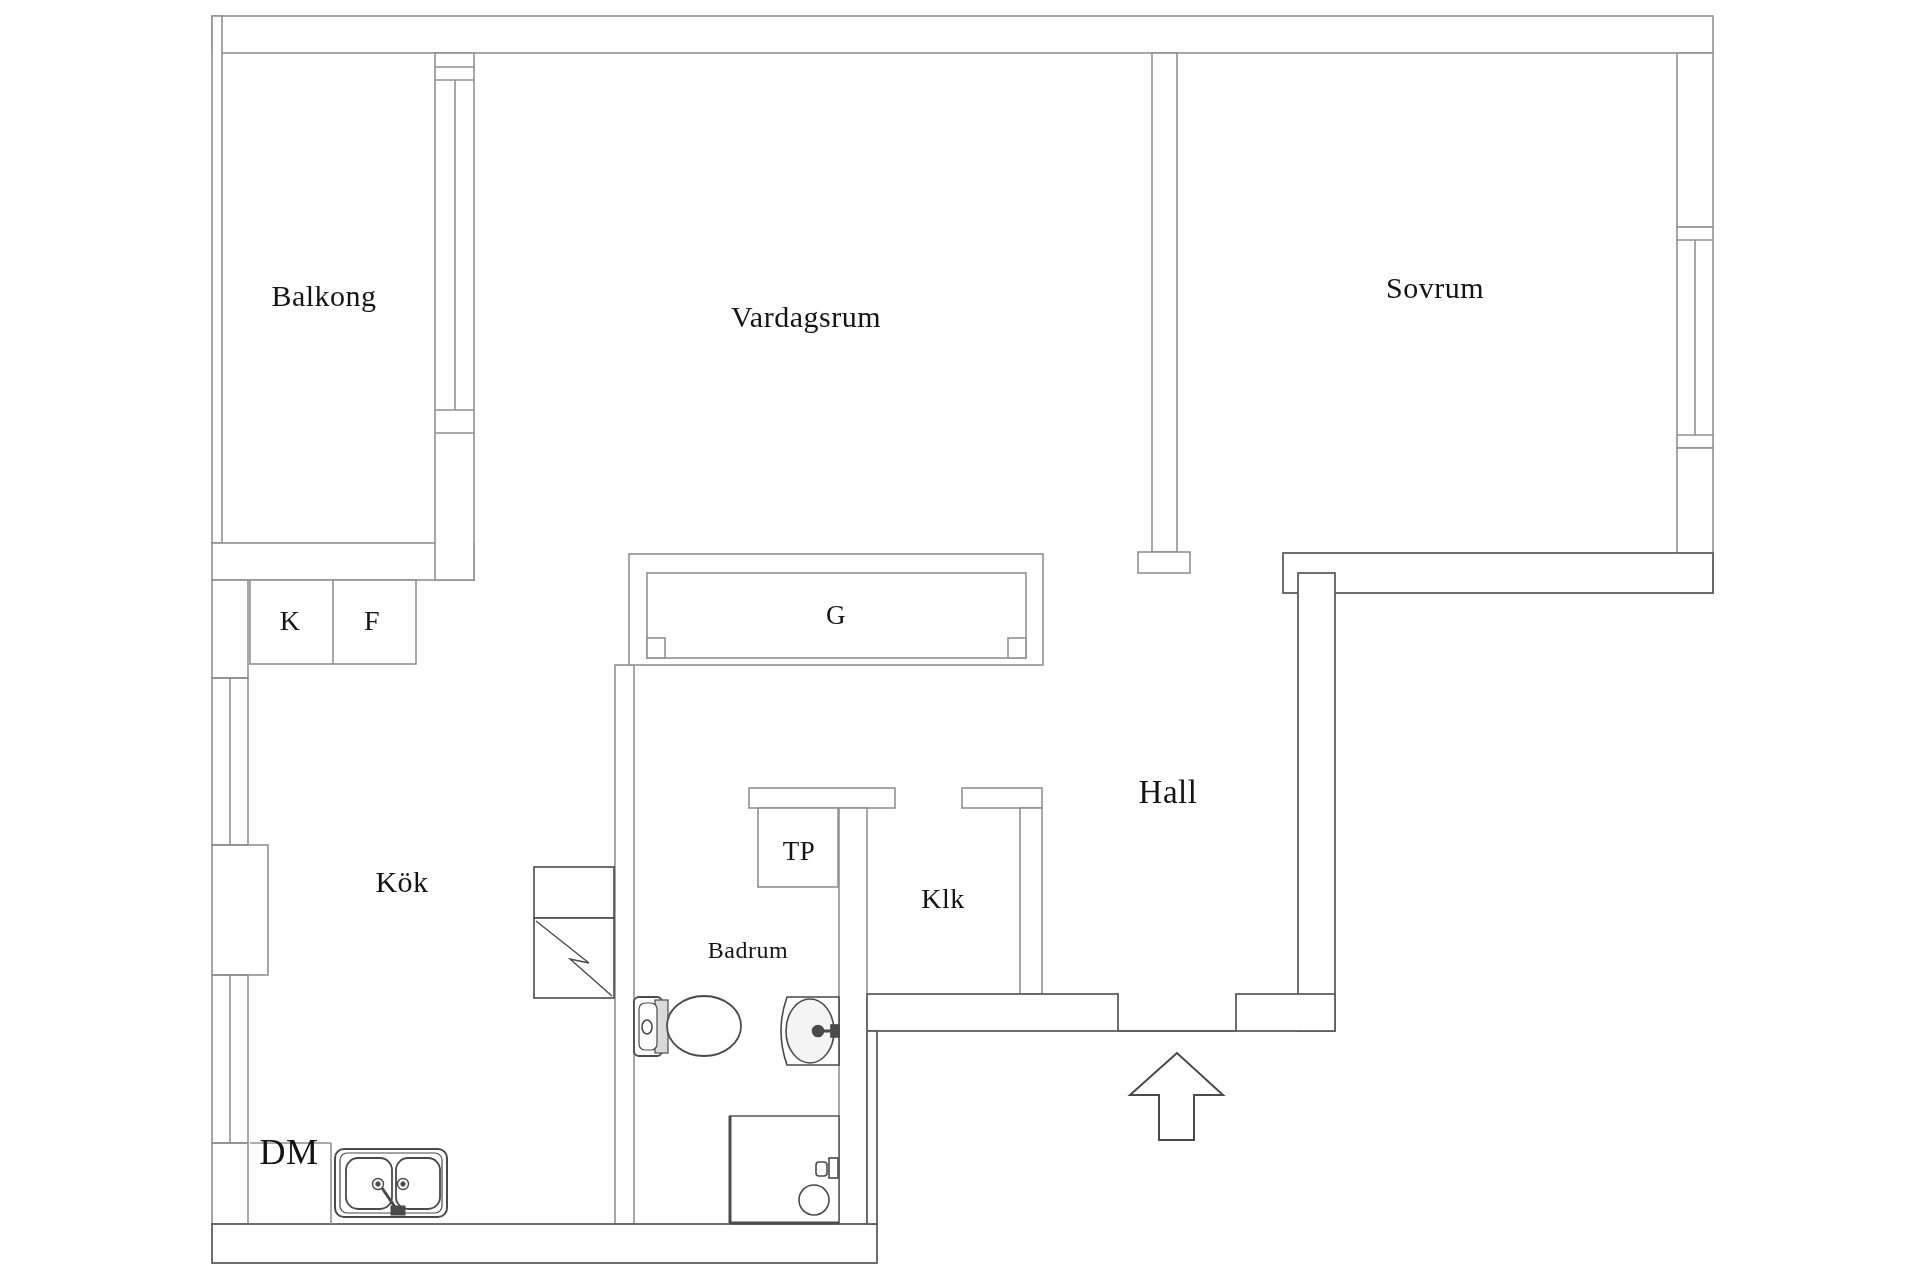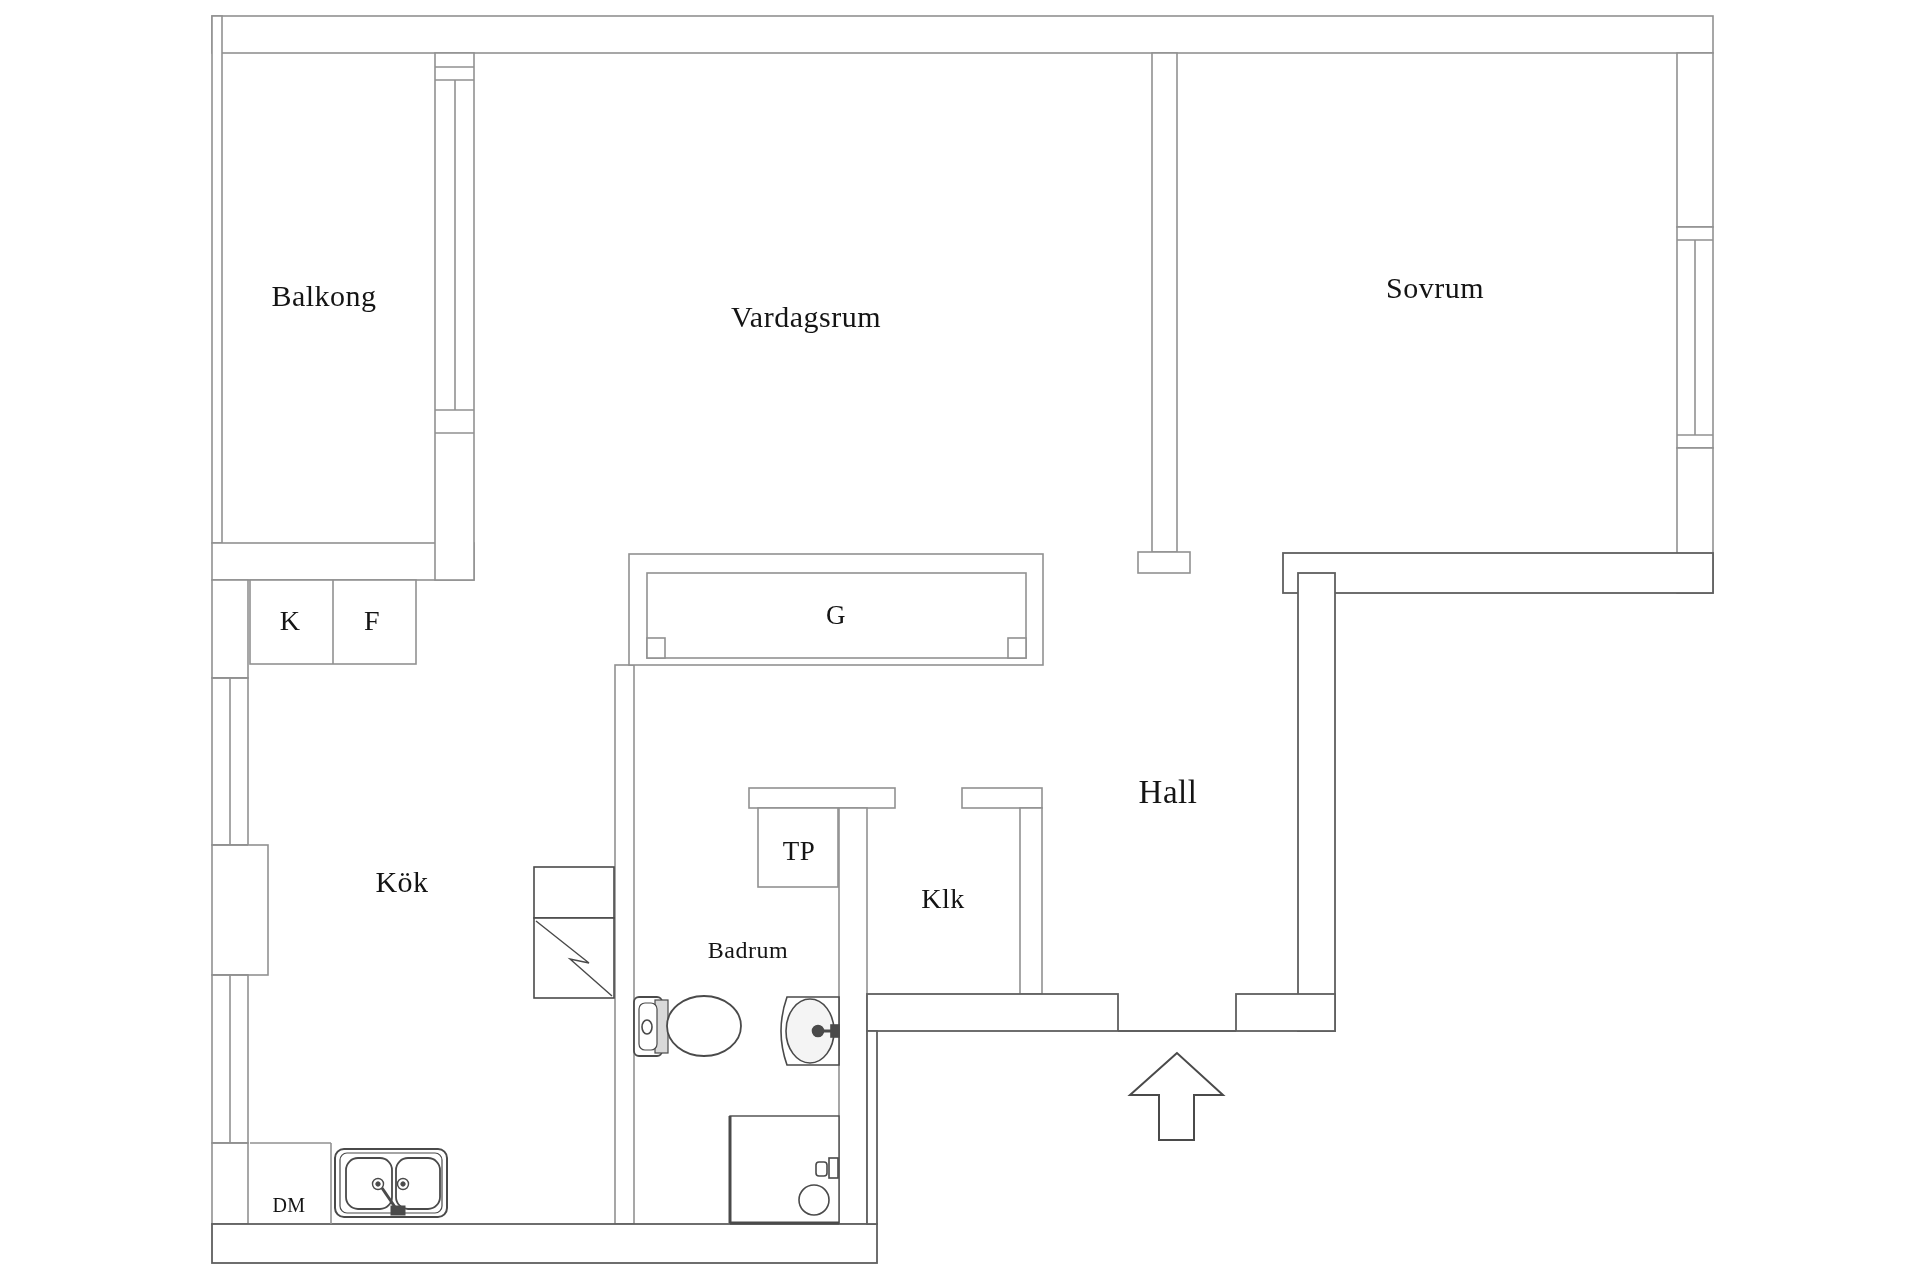--- a/index.html
+++ b/index.html
@@ -200,15 +200,15 @@
       <div class="room-label" style="left: 806px; top: 296px; font-size: 30px; margin-top: 21px;">Vardagsrum</div>
       <div class="room-label" style="left: 1435px; top: 288px; font-size: 30px;">Sovrum</div>
       <div class="room-label" style="left: 290px; top: 621px; font-size: 28px;">K</div>
       <div class="room-label" style="left: 372px; top: 621px; font-size: 28px;">F</div>
       <div class="room-label" style="left: 836px; top: 615px; font-size: 27px;">G</div>
       <div class="room-label" style="left: 402px; top: 882px; font-size: 30px;">Kök</div>
       <div class="room-label" style="left: 1168px; top: 792px; font-size: 33px;">Hall</div>
       <div class="room-label" style="left: 799px; top: 851px; font-size: 27px; text-align: center;">TP</div>
       <div class="room-label" style="left: 943px; top: 899px; font-size: 28px;">Klk</div>
       <div class="room-label" style="left: 748px; top: 950px; font-size: 24px;">Badrum</div>
-      <div class="room-label" style="left: 289px; top: 1205px; font-size: 20px;">DM</div>
+      <div class="room-label" style="left: 289px; top: 1152px; font-size: 36px;">DM</div>
     </div>
 </div>
 
 </body></html>

